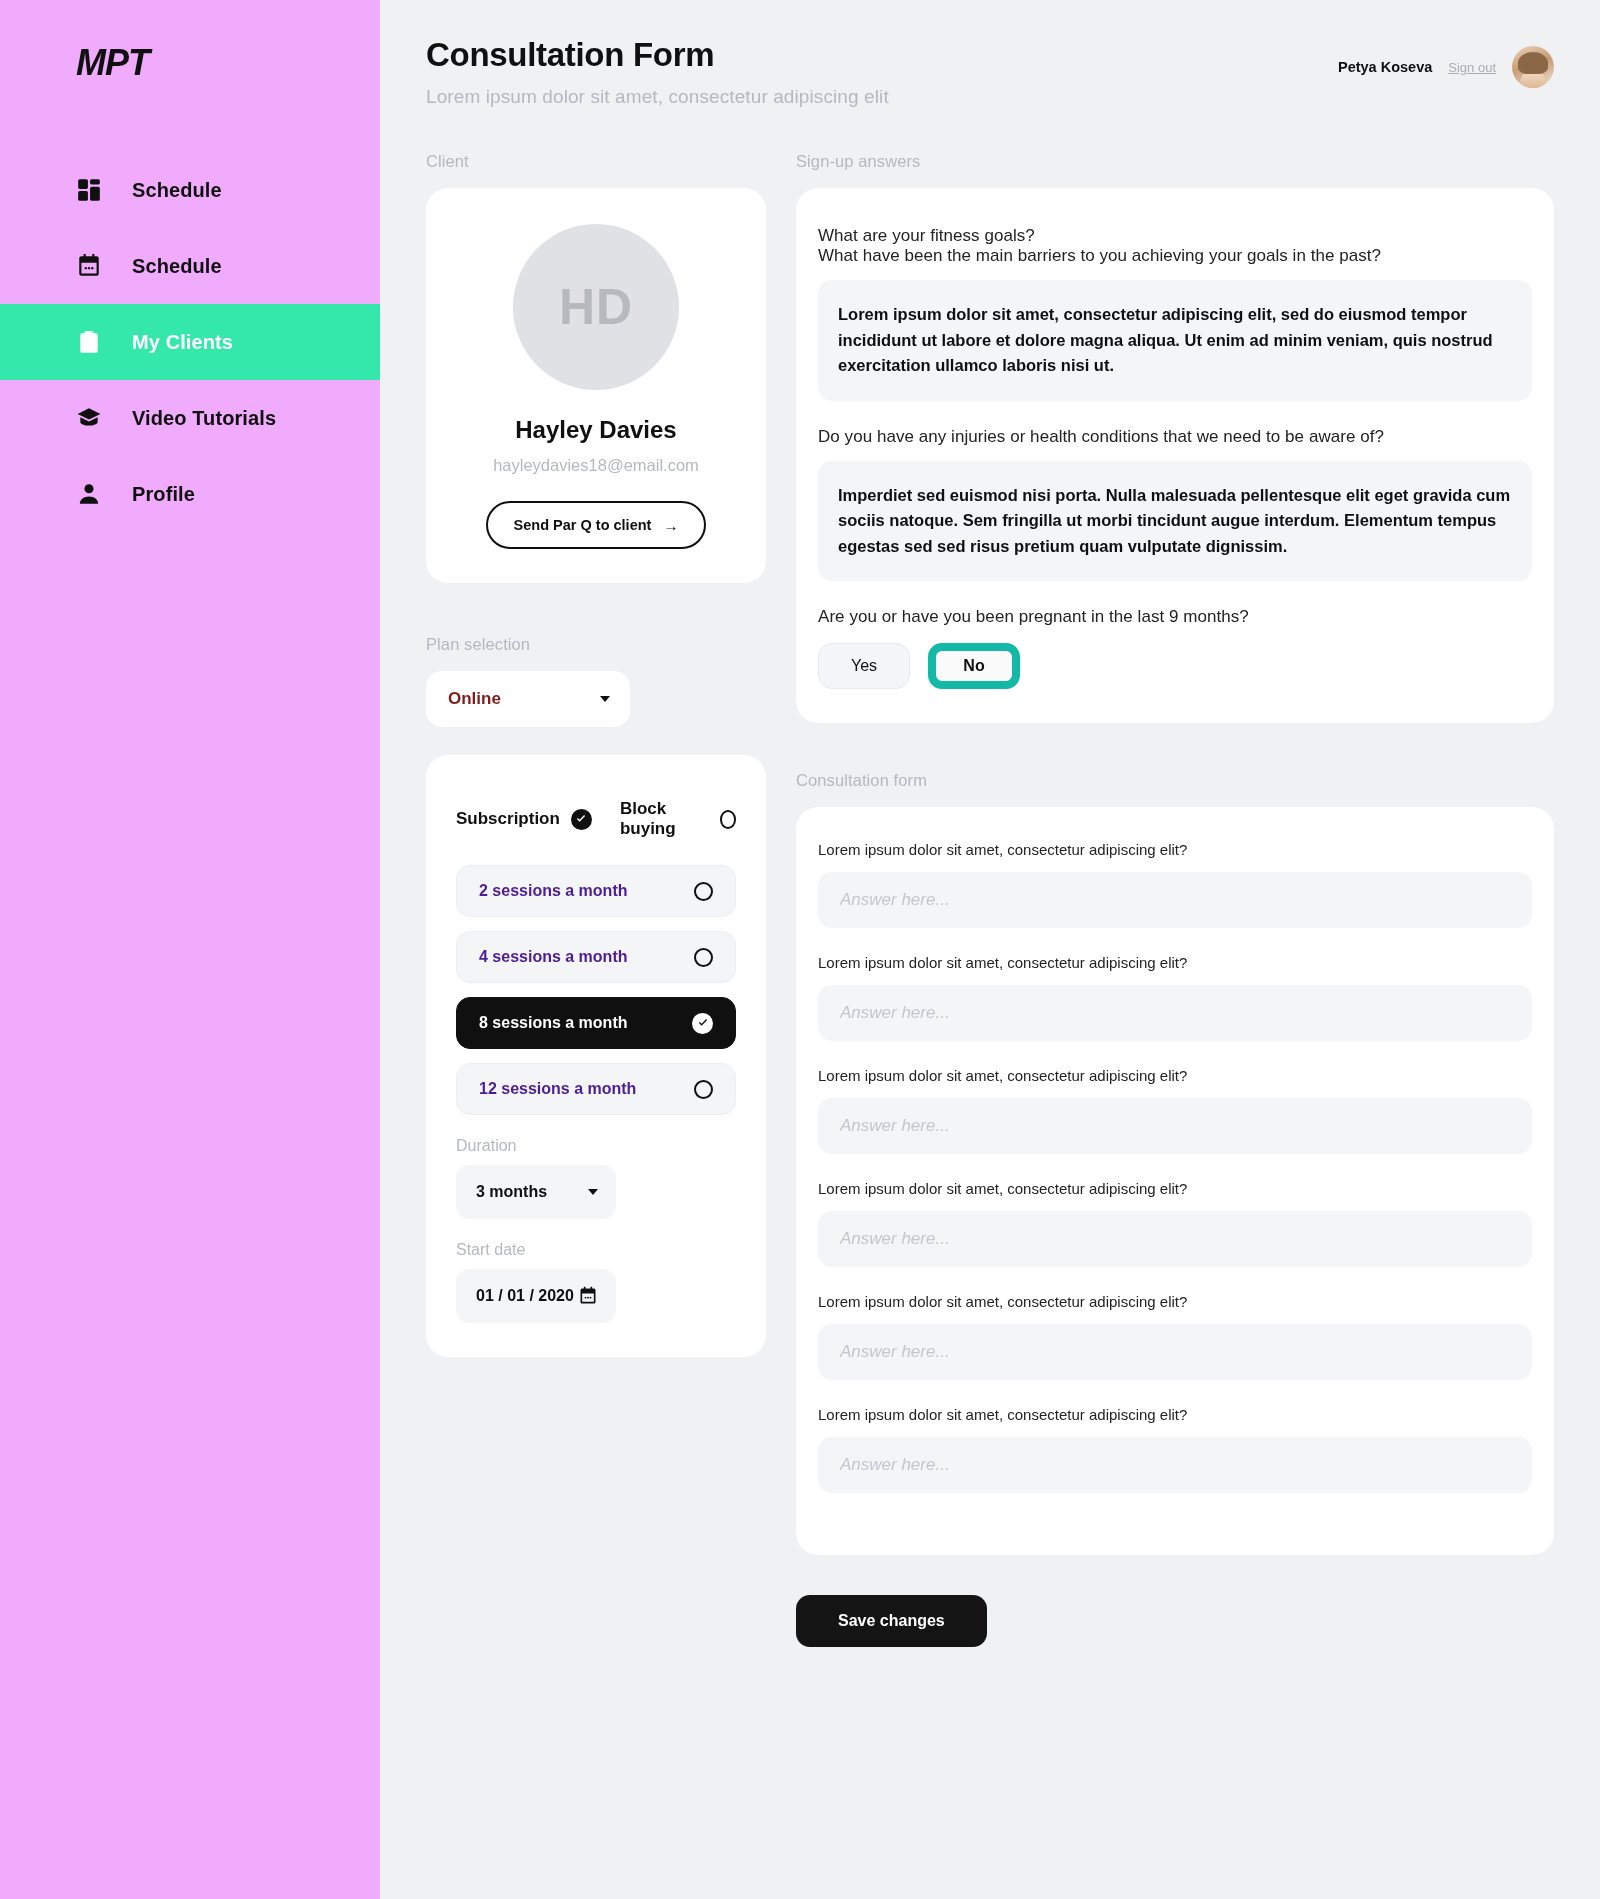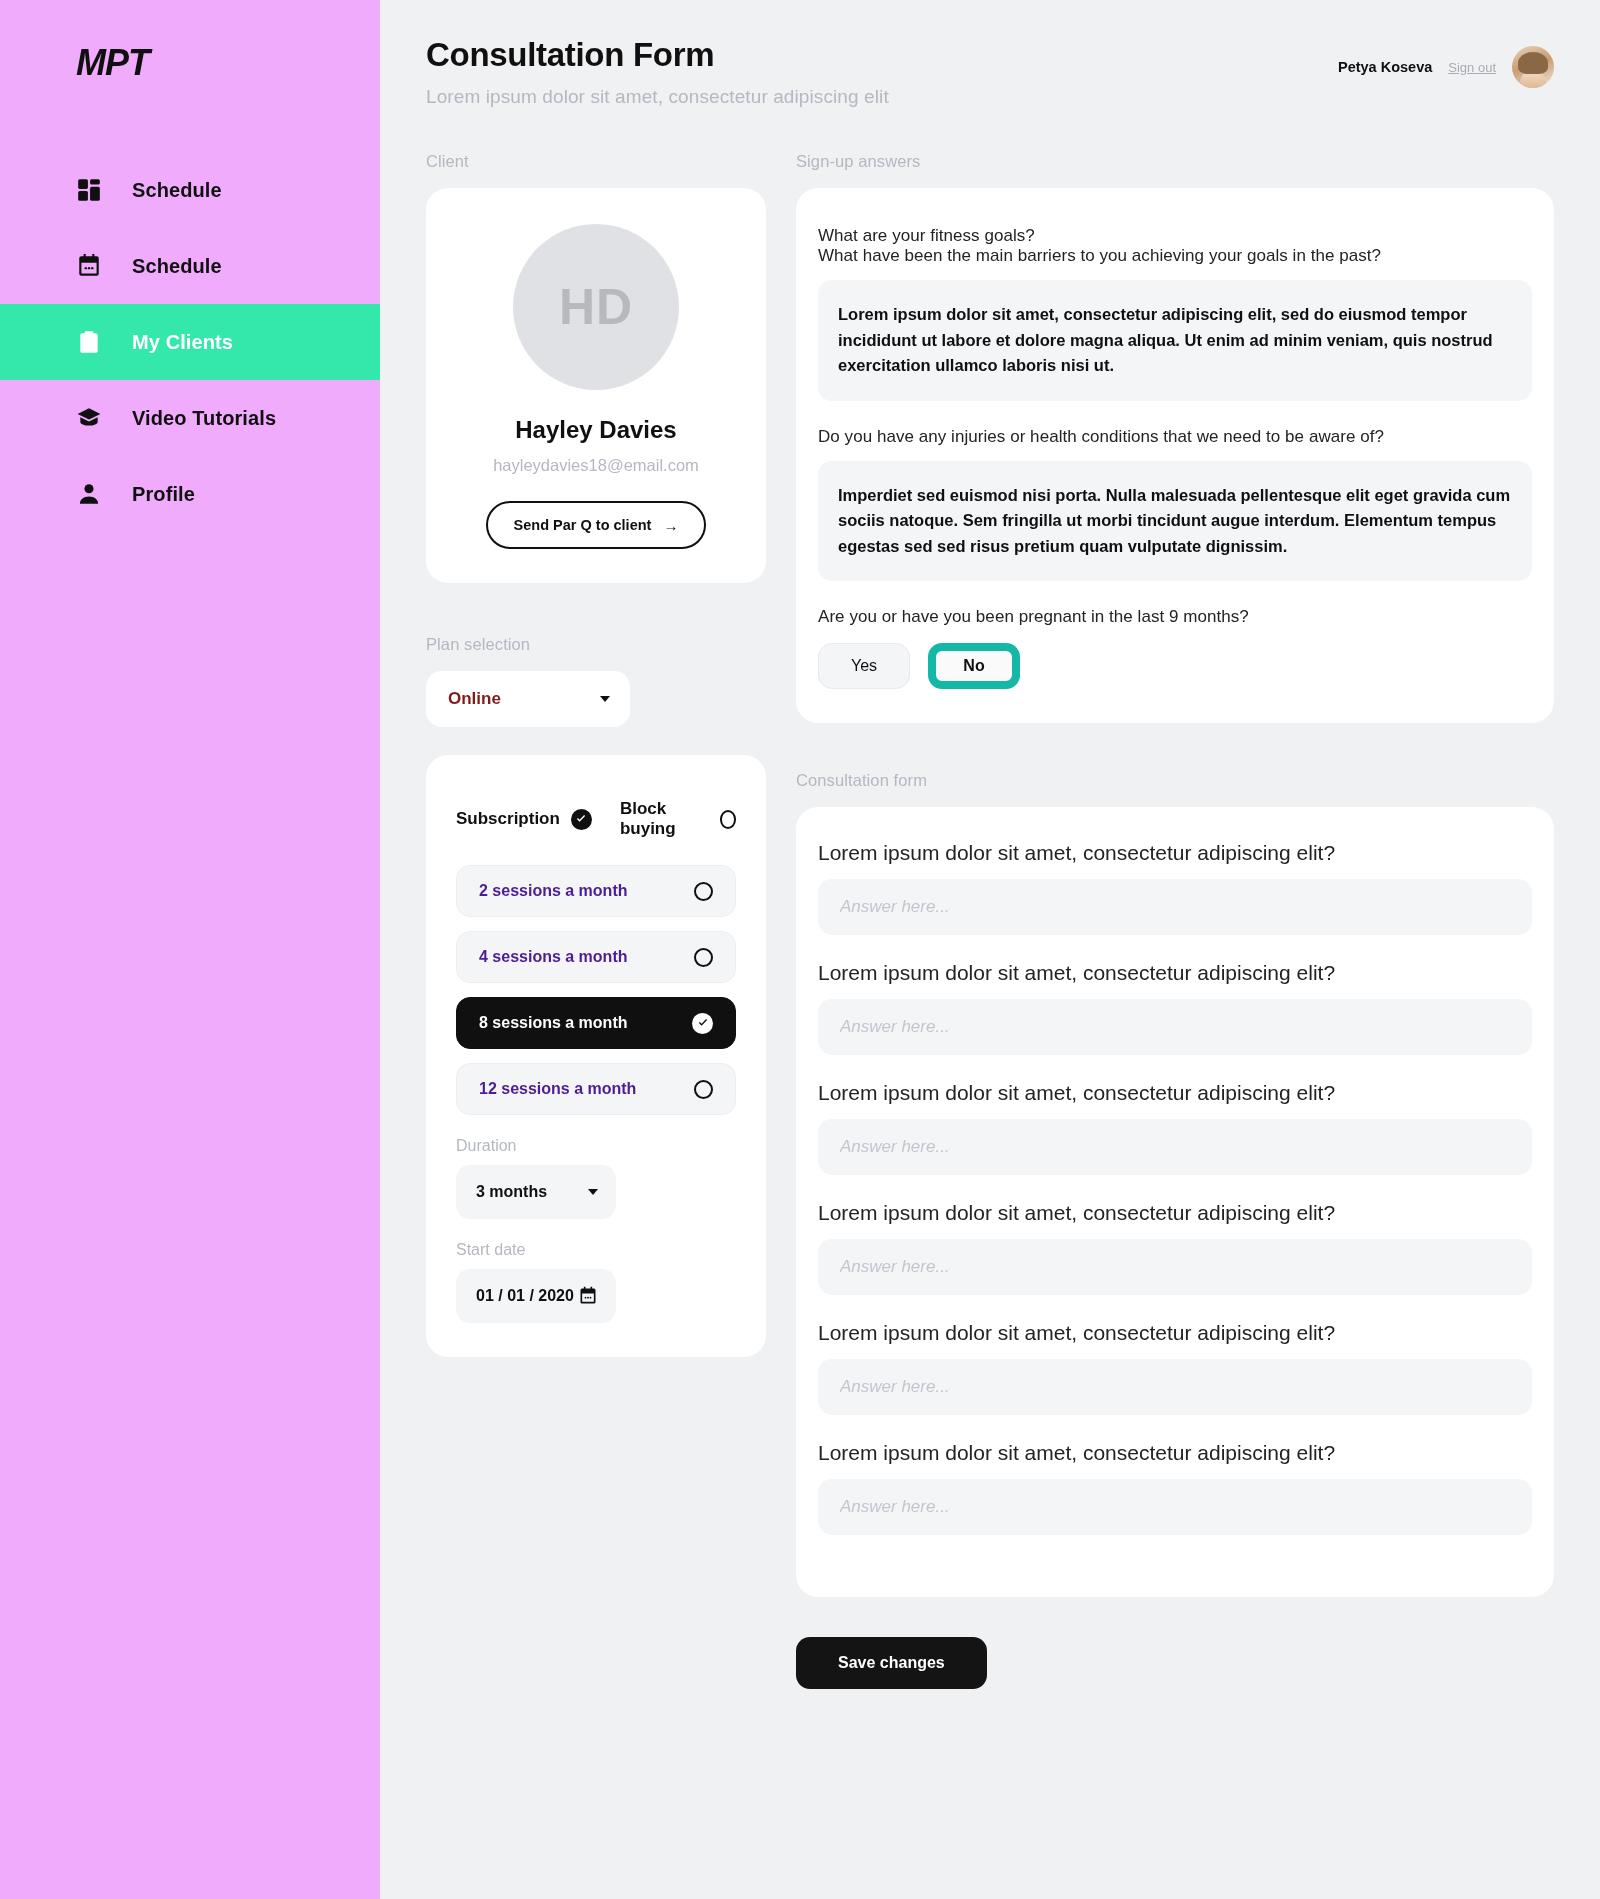--- a/index.html
+++ b/index.html
@@ -172,21 +172,21 @@
   .yn-btn {
     background: #f4f5f7; border: 1px solid #e7e9ec; border-radius: 14px;
     width: 92px; height: 46px; font-size: 16px; color: #101010;
     display: flex; align-items: center; justify-content: center;
     cursor: pointer; font-family: "Liberation Sans", sans-serif;
   }
   .yn-btn.active { border: 8px solid #14b8a6; background: #fafafb; font-weight: 700; }
 
   .form-block { margin-top: 48px; }
   .form-card { padding: 34px 22px 36px 22px; }
-  .form-q { font-size: 21px; color: #232323; margin-bottom: 14px; }
+  .form-q { font-size: 15px; color: #232323; margin-bottom: 14px; }
   .answer-input {
     background: #f4f5f7; border: none; border-radius: 14px;
     width: 100%; height: 56px; padding: 0 22px;
     font-size: 17px; font-style: italic; color: #b4b8c0;
     font-family: "Liberation Sans", sans-serif;
     margin-bottom: 26px; display: block;
   }
   .answer-input::placeholder { color: #c2c6cd; font-style: italic; }
 
   .btn-dark {

